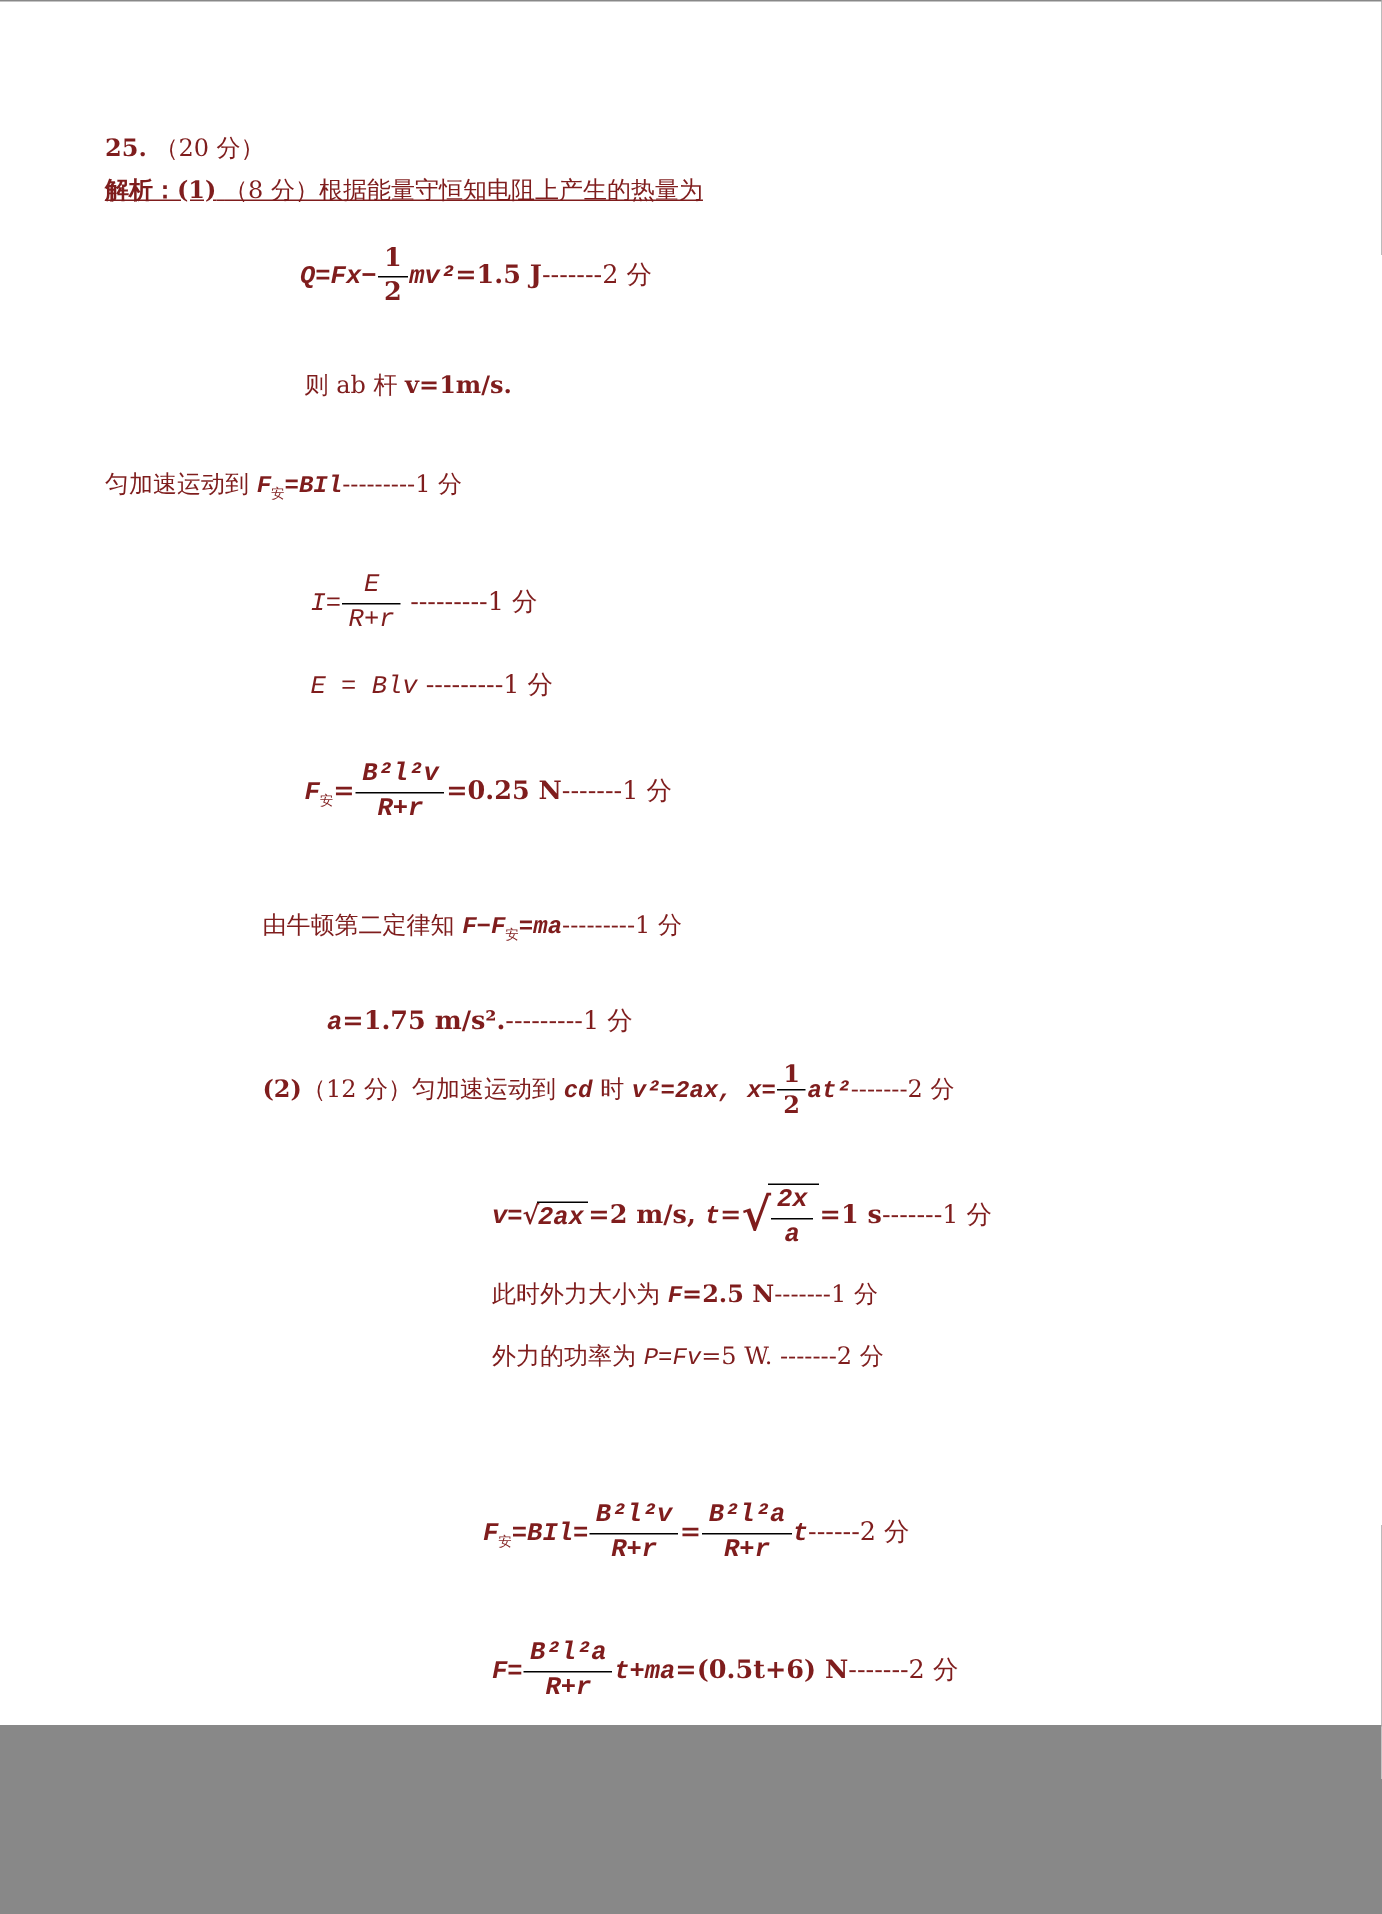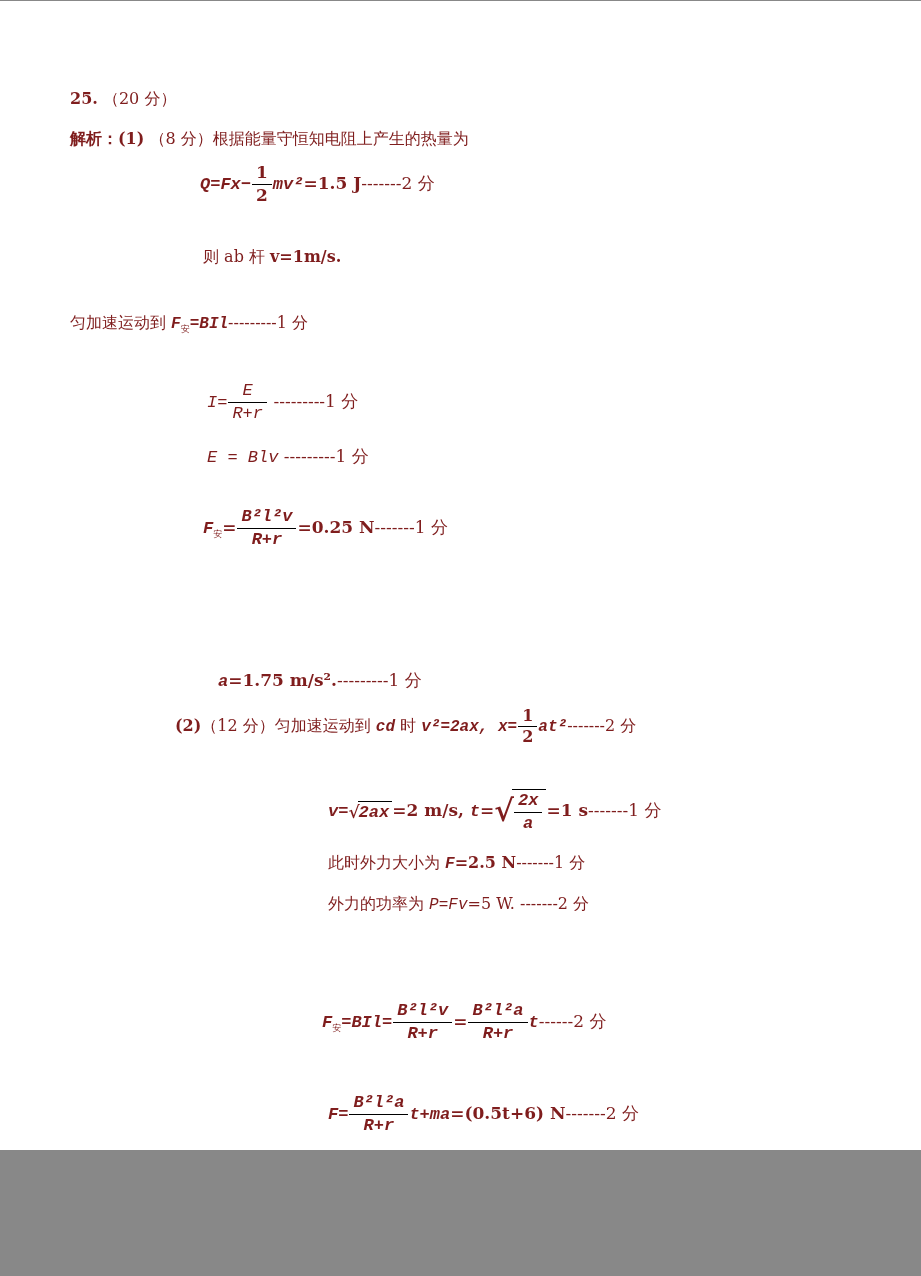--- a/index.html
+++ b/index.html
@@ -31,21 +31,21 @@
 </head>
 <body>
 
 <div class="page">
 
   <div class="abs" style="left:70px; top:88px;">
     <span class="b">25.</span>
     <span>（20 分）</span>
   </div>
 
-  <div class="abs" style="left:70px; top:128px;">
+  <div class="abs" style="left:70px; top:116px;text-decoration:underline;">
     <span class="b">解析：(1)</span>
     <span>（8 分）根据能量守恒知电阻上产生的热量为</span>
   </div>
 
   <div class="abs formula" style="left:200px; top:162px;">
     <span class="b i">Q=Fx−</span><span class="frac b"><span class="num">1</span><span class="den">2</span></span><span class="b i">mv²</span><span class="b">=1.5 J</span><span>-------2 分</span>
   </div>
 
   <div class="abs" style="left:203px; top:246px;">
     <span>则 ab 杆 </span><span class="b">v=1m/s.</span>
@@ -60,20 +60,23 @@
   </div>
 
   <div class="abs formula" style="left:207px; top:444px;">
     <span class="i">E = Blv</span><span> ---------1 分</span>
   </div>
 
   <div class="abs formula" style="left:203px; top:506px;">
     <span class="b i">F</span><span class="sub">安</span><span class="b">=</span><span class="frac b"><span class="num i">B²l²v</span><span class="den i">R+r</span></span><span class="b">=0.25 N</span><span>-------1 分</span>
   </div>
 
+  <div class="abs" style="left:175px; top:606px;">
+    <span>由牛顿第二定律知 </span><span class="b i">F−F</span><span class="sub">安</span><span class="b i">=ma</span><span>---------1 分</span>
+  </div>
 
   <div class="abs formula" style="left:218px; top:668px;text-align:center;">
     <span class="b i">a</span><span class="b">=1.75 m/s².</span><span>---------1 分</span>
   </div>
 
   <div class="abs" style="left:175px; top:706px;">
     <span class="b">(2)</span><span>（12 分）匀加速运动到 </span><span class="b i">cd</span><span> 时 </span><span class="b i">v²=2ax,  x=</span><span class="frac b"><span class="num">1</span><span class="den">2</span></span><span class="b i">at²</span><span>-------2 分</span>
   </div>
 
   <div class="abs formula" style="left:328px; top:788px;">

